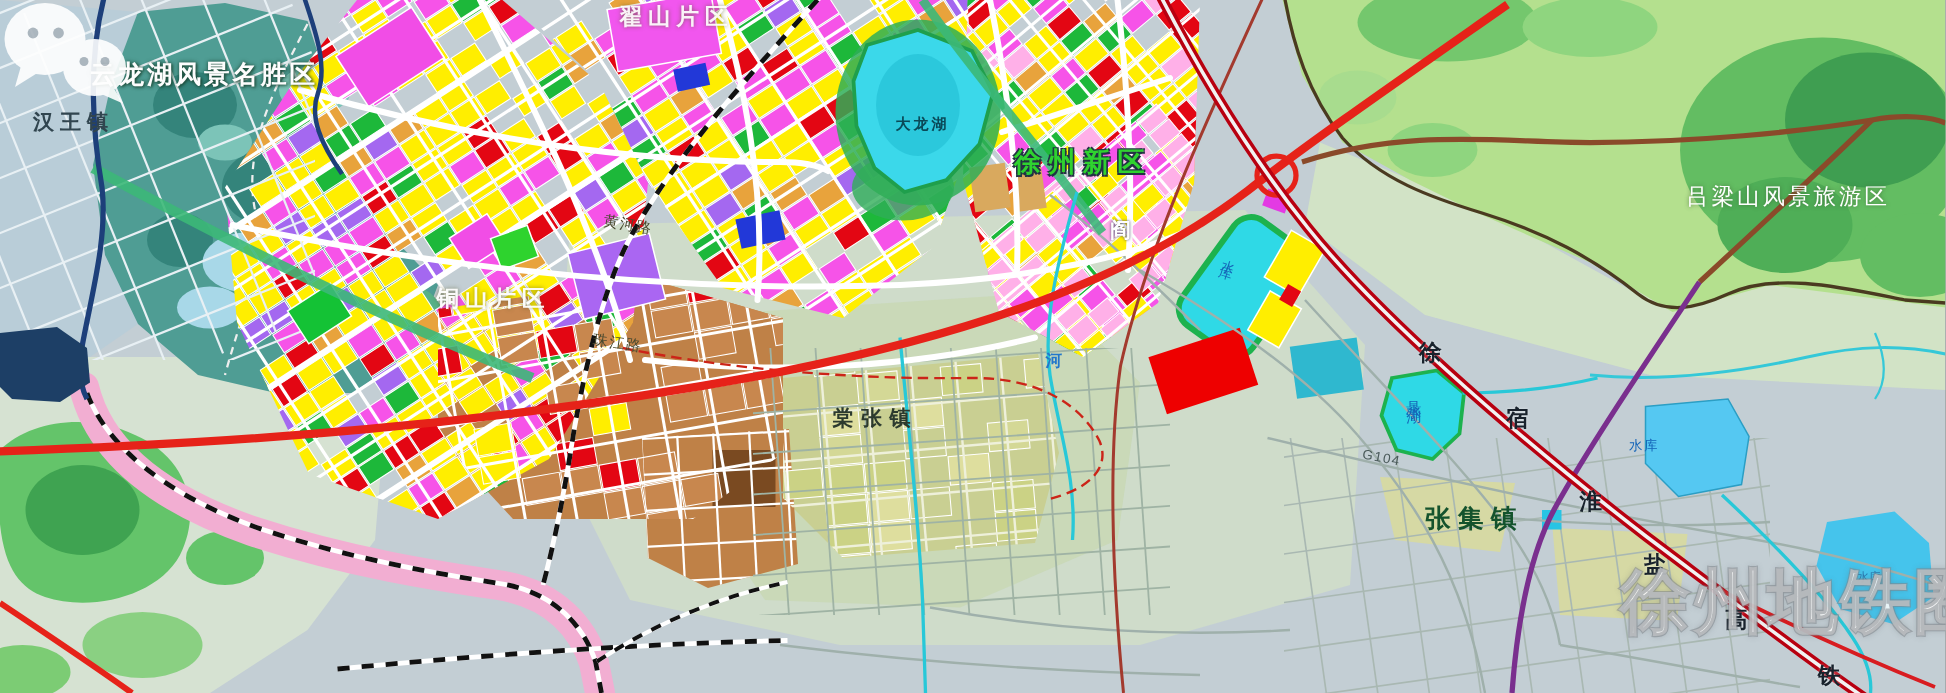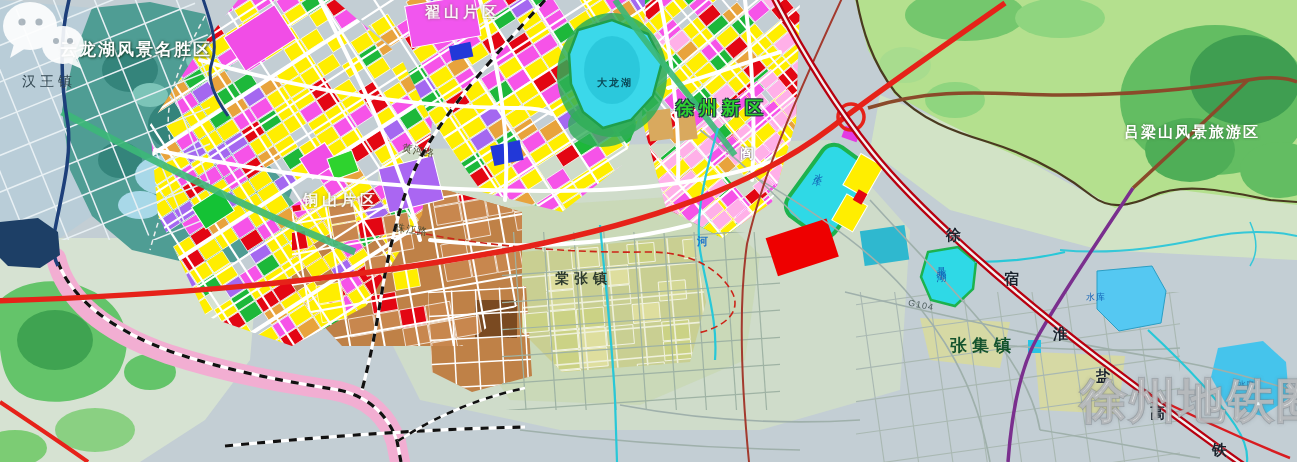--- a/index.html
+++ b/index.html
@@ -2,30 +2,30 @@
 <html><head>
 <meta charset="utf-8">
 <style>
   html,body{margin:0;padding:0;background:#888;}
   .stage{position:relative;width:1297px;height:462px;overflow:hidden;
          font-family:"Liberation Sans","DejaVu Sans",sans-serif;background:#c3ced4;}
   .stage svg{position:absolute;left:0;top:0;}
   .lbl{position:absolute;white-space:nowrap;line-height:1;pointer-events:none;}
   .l-yunlong{left:60px;top:41px;font-size:17px;font-weight:bold;letter-spacing:2px;color:#fdfdfd;
              text-shadow:0 0 3px rgba(20,60,40,.8),1px 1px 2px rgba(20,60,40,.7);}
-  .l-hanwang{left:22px;top:74px;font-size:14px;font-weight:normal;letter-spacing:4px;color:#31454f;}
-  .l-lvliang{left:1124px;top:124px;font-size:15px;font-weight:bold;letter-spacing:2px;color:#ffffff;
+  .l-hanwang{left:22px;top:74px;font-size:14px;font-weight:bold;letter-spacing:4px;color:#31454f;}
+  .l-lvliang{left:1124px;top:124px;font-size:15px;font-weight:normal;letter-spacing:2px;color:#ffffff;
              text-shadow:0 0 3px rgba(60,100,50,.8);}
   .l-zhaishan{left:413px;top:4px;font-size:15px;font-weight:bold;letter-spacing:4px;color:rgba(255,255,255,.92);
-              text-shadow:0 0 3px rgba(90,90,40,.7);margin-left:12px;}
+              text-shadow:0 0 3px rgba(90,90,40,.7);}
   .l-tongshan{left:291px;top:192px;font-size:15px;font-weight:bold;letter-spacing:4px;color:rgba(255,255,255,.95);
-              text-shadow:0 0 3px rgba(90,90,40,.7);margin-left:12px;}
+              text-shadow:0 0 3px rgba(90,90,40,.7);}
   .l-xinqu{left:676px;top:99px;font-size:18px;font-weight:bold;letter-spacing:5px;color:#2fd22f;
            text-shadow:-1px -1px 0 #234,1px -1px 0 #234,-1px 1px 0 #234,1px 1px 0 #234;}
-  .l-dalong{left:597px;top:79px;font-size:10px;letter-spacing:2px;color:#0a4a58;font-weight:bold;font-family:Liberation Mono, monospace;}
+  .l-dalong{left:597px;top:79px;font-size:10px;letter-spacing:2px;color:#0a4a58;font-weight:bold;}
   .l-yan{left:740px;top:146px;font-size:14px;font-weight:bold;color:#ffffff;text-shadow:0 0 2px #446;}
   .l-he{left:697px;top:236px;font-size:11px;color:#2277cc;font-weight:bold;}
   .l-huanghe{left:402px;top:146px;font-size:10px;color:#4a4a30;transform:rotate(10deg);letter-spacing:1px;}
   .l-zhujiang{left:395px;top:225px;font-size:10px;color:#4a4a30;transform:rotate(8deg);letter-spacing:1px;}
   .l-tangzhang{left:555px;top:271px;font-size:14px;font-weight:bold;letter-spacing:5px;color:#2c3a2e;}
   .l-zhangji{left:950px;top:337px;font-size:17px;font-weight:bold;letter-spacing:5px;color:#14532d;}
   .l-g104{left:908px;top:301px;font-size:9px;color:#4a5a5a;transform:rotate(11deg);letter-spacing:1px;}
   .l-xuanshui{left:936px;top:258px;font-size:10px;color:#1565b8;writing-mode:vertical-rl;letter-spacing:3px;}
   .l-resc{left:816px;top:166px;font-size:9px;color:#1565b8;writing-mode:vertical-rl;letter-spacing:4px;transform:rotate(18deg);}
   .l-rese{left:1086px;top:293px;font-size:9px;color:#1565b8;letter-spacing:1px;}

